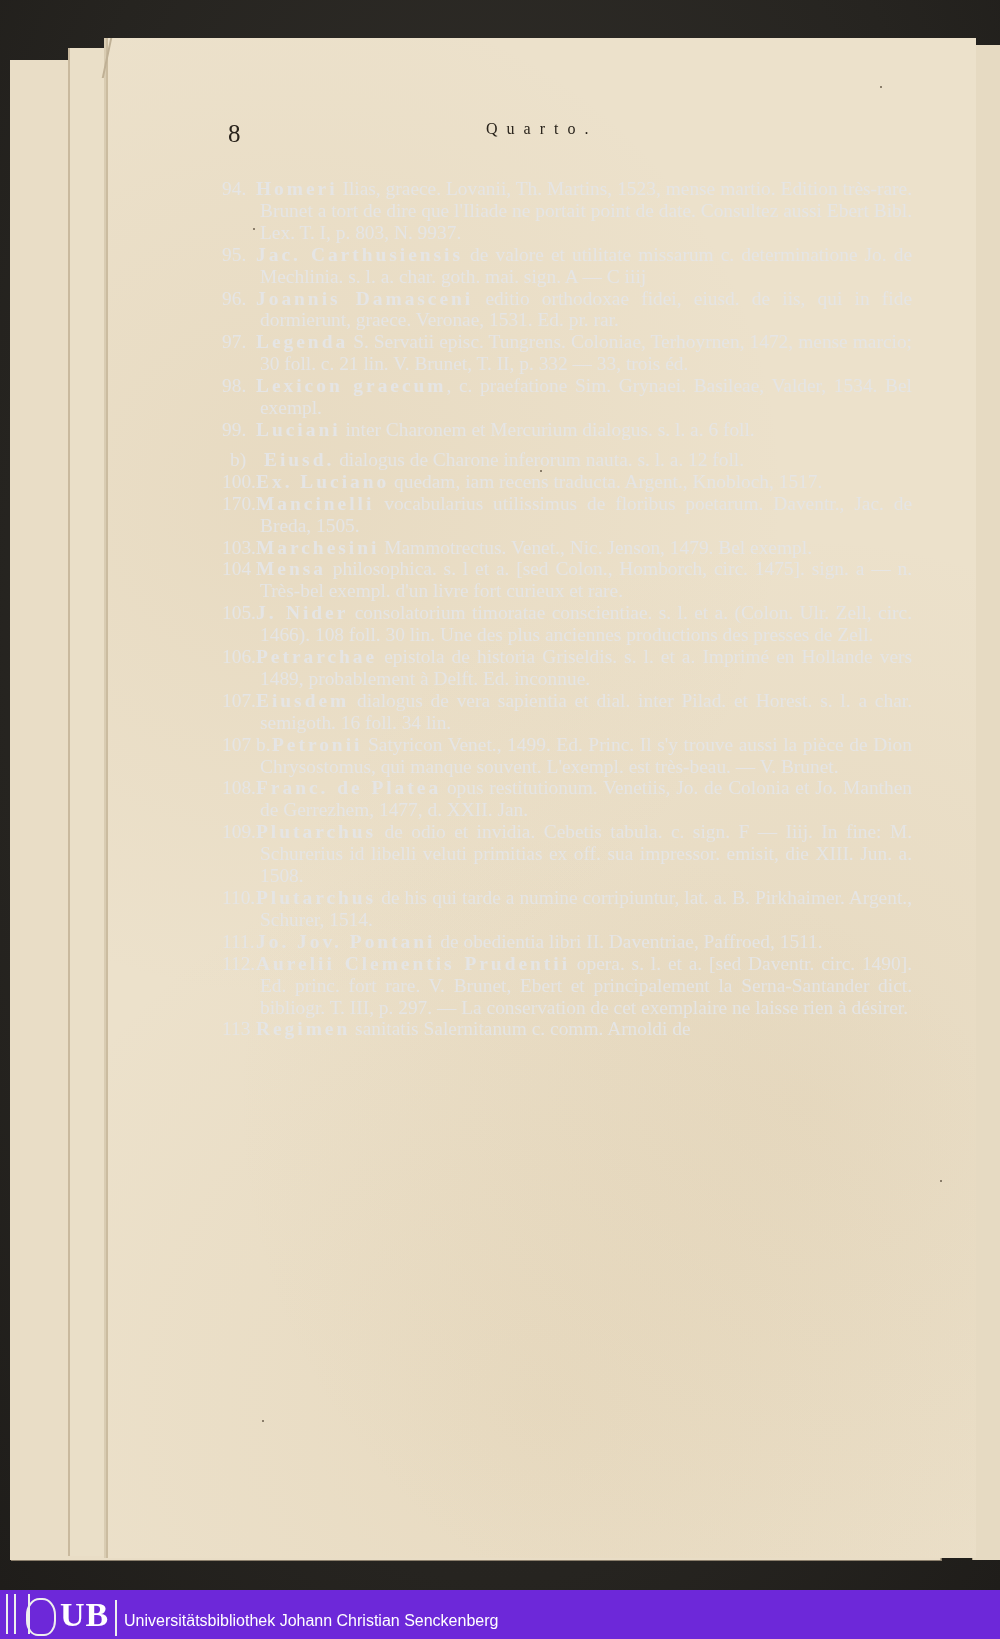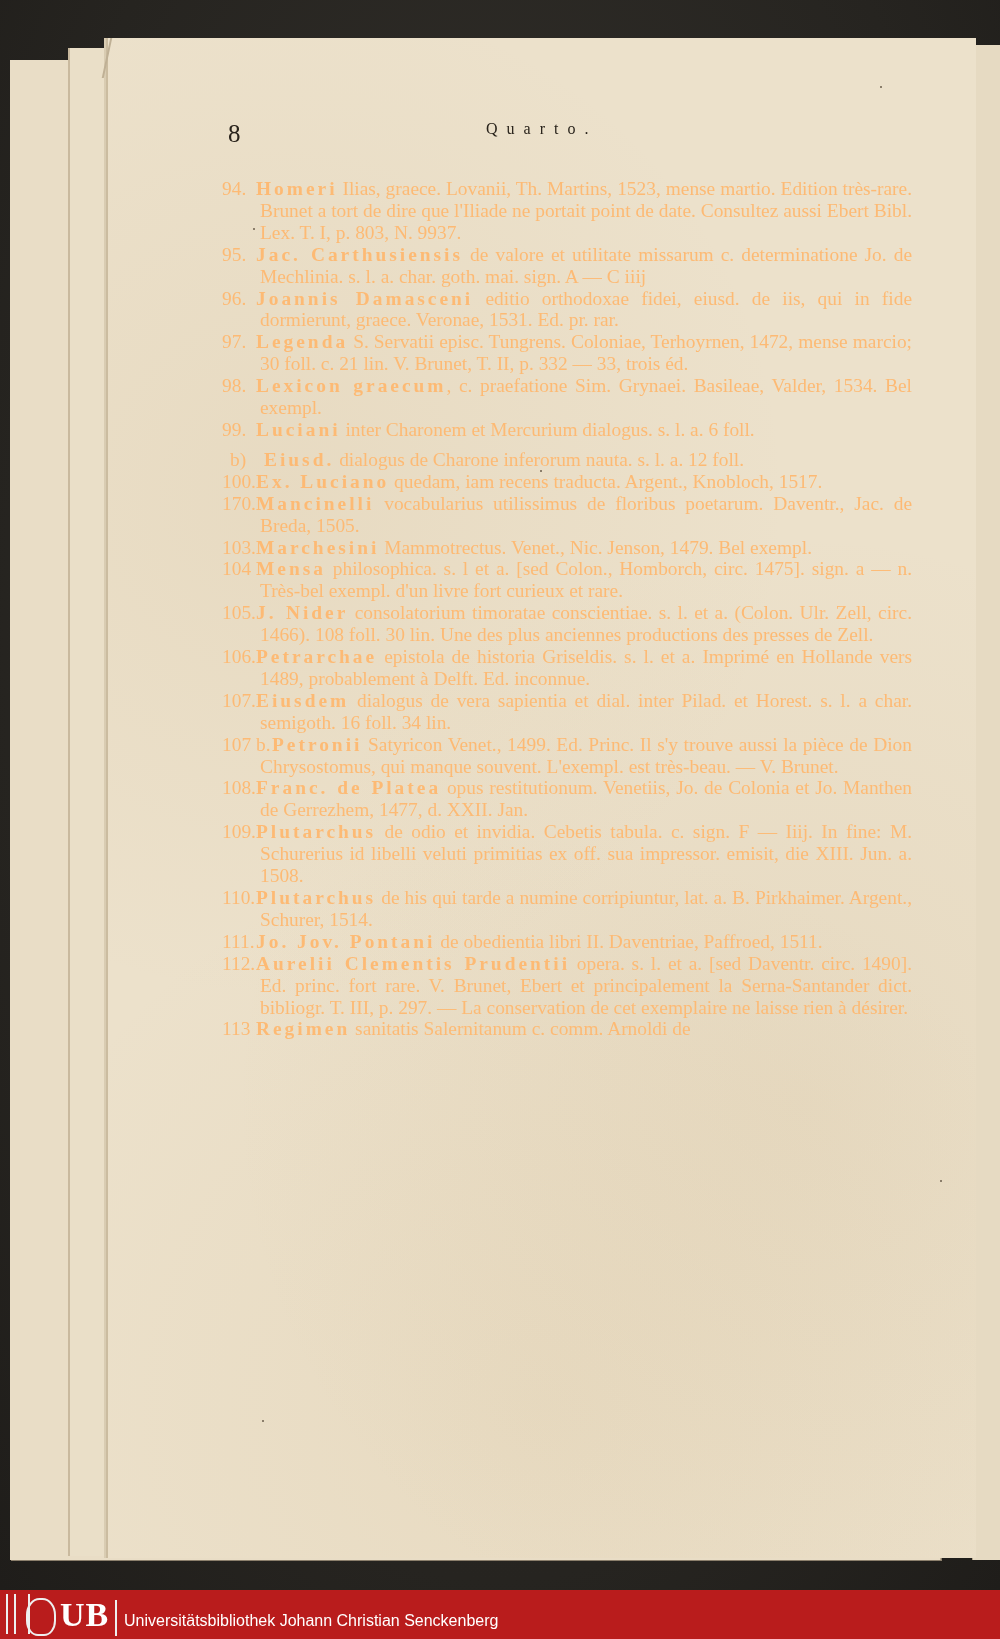--- a/index.html
+++ b/index.html
@@ -46,33 +46,33 @@
     color: #2a241c;
   }
   .page-number {
     position: absolute; left: 228px; top: 4px; font-size: 25px;
   }
   .running-head {
     position: absolute; left: 486px; top: 4px; font-size: 16px; letter-spacing: 9px;
   }
   .entries {
     position: absolute; left: 222px; top: 178px; width: 690px;
-    color: #fdba74;
+    color: #e5e5e5;
     font-size: 19.4px; line-height: 21.9px;
   }
   .entry {
     display: block; text-align: justify;
     padding-left: 38px; text-indent: -38px;
   }
   .entry .num { display: inline-block; min-width: 34px; text-indent: 0; }
   .entry .author { letter-spacing: 3px; font-weight: bold; }
   .entry.sub { padding-left: 38px; text-indent: -30px; margin-top: 8px; }
   .footer {
     position: absolute; left: 0; top: 1590px; width: 1000px; height: 49px;
-    background: #b91c1c;
+    background: #6d28d9;
   }
   .logo {
     position: absolute; left: 4px; top: 2px; width: 110px; height: 44px;
   }
   .logo-bars {
     position: absolute; left: 2px; top: 2px; width: 20px; height: 40px;
     border-left: 2px solid #eee; border-right: 2px solid #eee;
   }
   .logo-bars::before {
     content: ""; position: absolute; left: 6px; top: 0; width: 2px; height: 40px; background: #eee;

